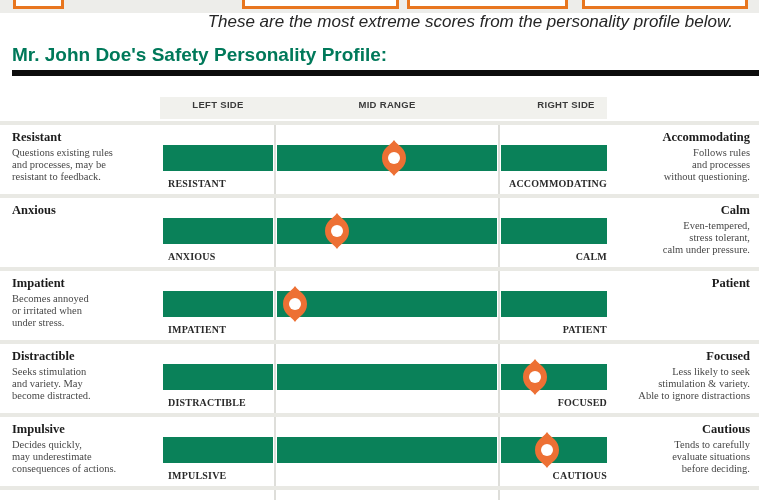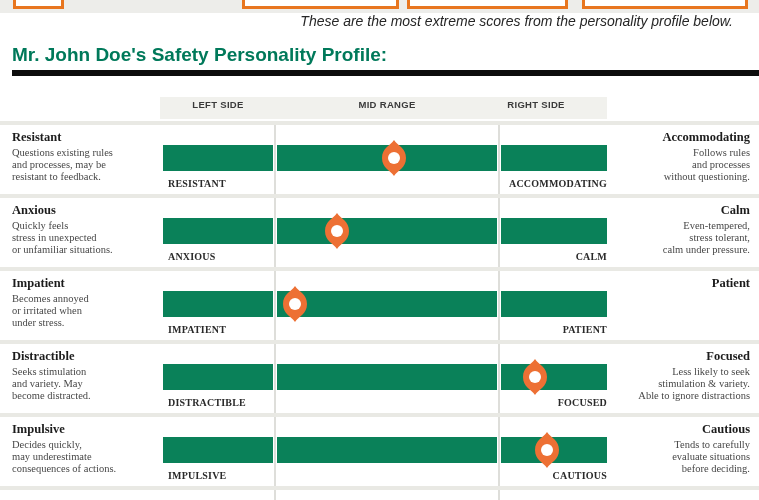--- a/index.html
+++ b/index.html
@@ -7,29 +7,29 @@
     width:759px;height:500px;position:relative;overflow:hidden;
     background:#ffffff;
     font-family:"Liberation Sans","DejaVu Sans",sans-serif;
     -webkit-font-smoothing:antialiased;
   }
   
   .top-strip{position:absolute;left:0;top:0;width:759px;height:13px;background:#EDEDEA;overflow:hidden;}
   .cut-box{position:absolute;top:-10px;height:19px;background:#ffffff;border:3px solid var(--orange,#E8761F);box-sizing:border-box;}
   
   .intro-note{position:absolute;top:13px;left:0;width:733px;text-align:right;
-    font-style:italic;font-size:14px;color:#262626;line-height:17px;}
+    font-style:italic;font-size:17px;color:#262626;line-height:17px;}
   
   .page-title{position:absolute;left:12px;top:44px;font-size:19px;font-weight:bold;color:var(--title-green,#00795A);}
   .title-rule{position:absolute;left:12px;top:70px;width:747px;height:6px;background:#0d0d0d;}
   
   .scale-header{position:absolute;left:160px;top:97px;width:447px;height:22px;background:#F1F1ED;}
   .scale-header .hcol{position:absolute;top:2px;font-size:9.5px;font-weight:bold;color:#3b3b3b;letter-spacing:.3px;
     transform:translateX(-50%);white-space:nowrap;}
-  .hcol.left{left:58px;} .hcol.mid{left:227px;} .hcol.right{left:376px;}
+  .hcol.left{left:58px;} .hcol.mid{left:227px;} .hcol.right{left:406px;}
   
   #rows{position:absolute;left:0;top:121px;width:759px;font-family:Liberation Serif, serif;}
   .row-sep{width:759px;height:4px;background:#E9E9E4;}
   .trait-row{position:relative;width:759px;height:69px;background:#ffffff;}
   .left-block{position:absolute;left:12px;top:5px;width:148px;}
   .right-block{position:absolute;left:608px;top:5px;width:142px;text-align:right;}
   .trait-name{font-size:12.5px;font-weight:bold;color:#1c1c1c;margin-bottom:2px;}
   .trait-desc{font-size:10.5px;color:#474747;line-height:12px;white-space:pre-line;}
   .scale{position:absolute;left:163px;top:0;width:444px;height:69px;}
   .vline{position:absolute;top:0;width:2px;height:100%;background:#DEDEDA;}
@@ -89,23 +89,20 @@
       <div class="trait-desc">Follows rules
 and processes
 without questioning.</div>
     </div>
   </div>
 
   <div class="row-sep"></div>
   <div class="trait-row">
     <div class="left-block">
       <div class="trait-name">Anxious</div>
-      <div class="trait-desc">Quickly feels
-stress in unexpected
-or unfamiliar situations.</div>
     </div>
     <div class="scale">
       <div class="vline v1"></div>
       <div class="vline v2"></div>
       <div class="bar l"></div>
       <div class="bar m"></div>
       <div class="bar r"></div>
       <div class="bar-label ll">ANXIOUS</div>
       <div class="bar-label rl">CALM</div>
       <svg class="marker" viewBox="0 0 24 36" style="left: 39.2%;">

